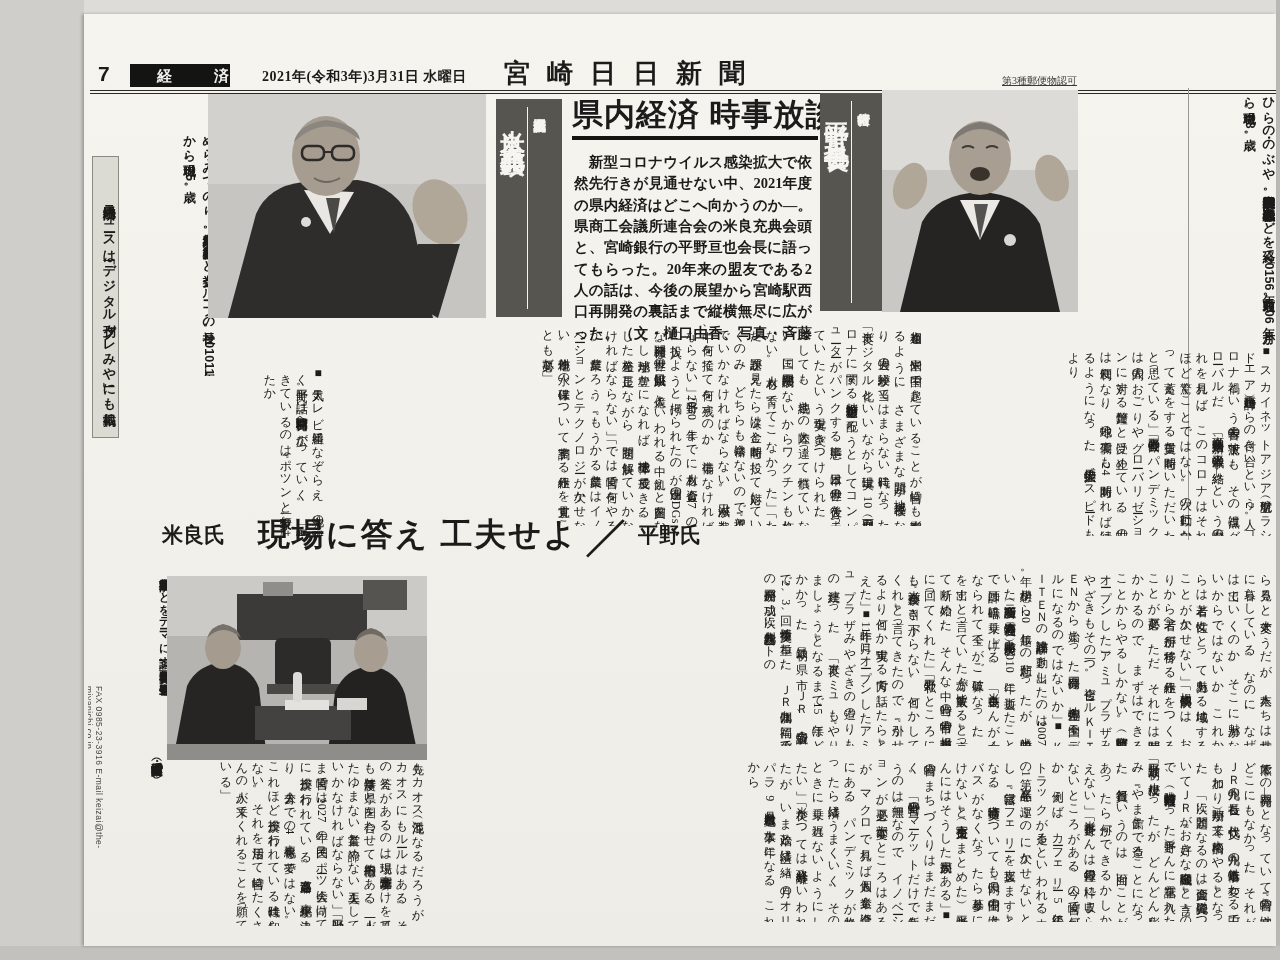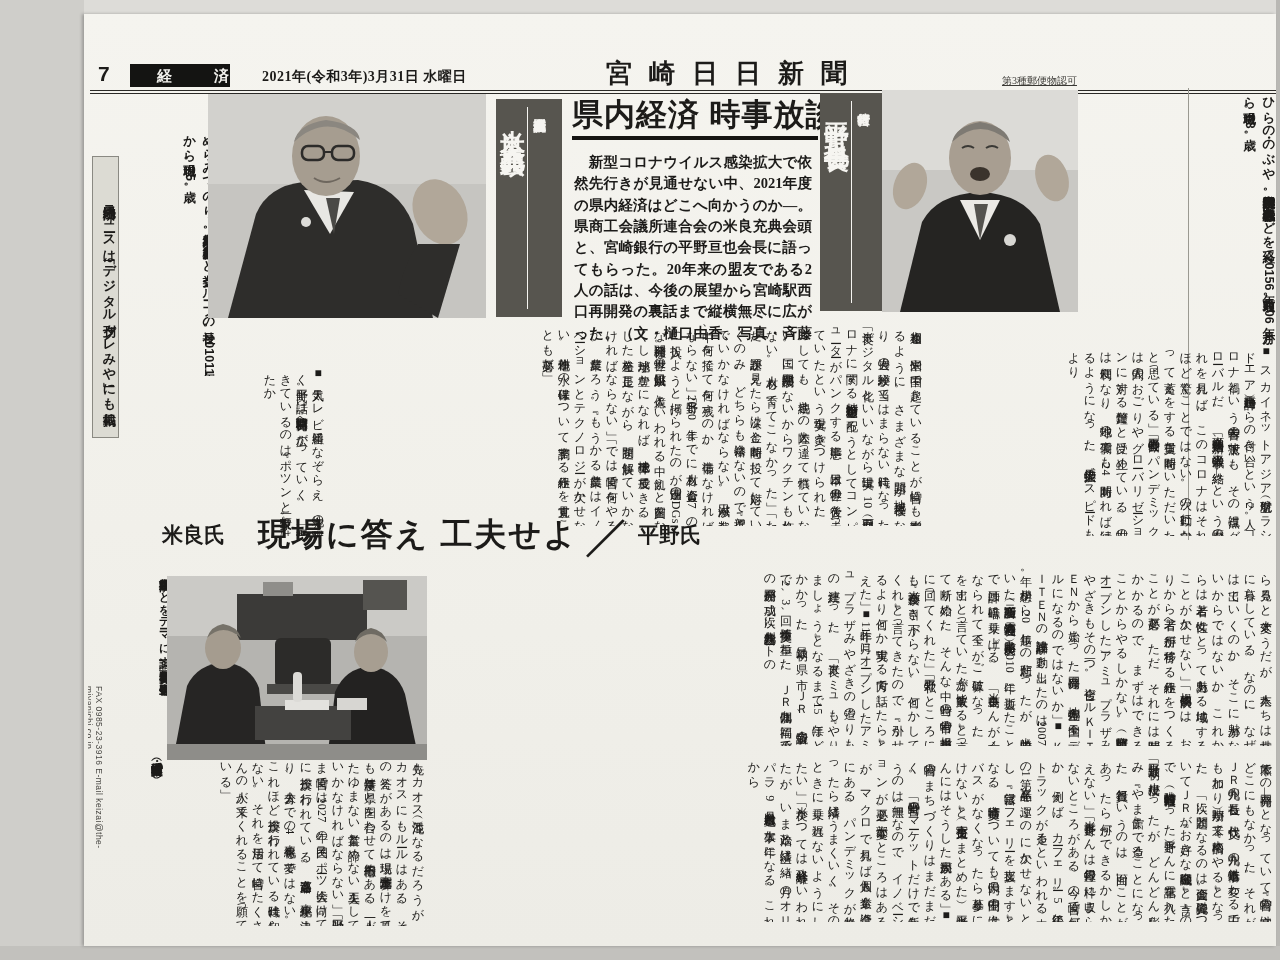--- a/index.html
+++ b/index.html
@@ -13,21 +13,21 @@
            background:linear-gradient(180deg,#f5f4ef 0%,#f1f0ea 55%,#edece6 100%);
            box-shadow:-2px 0 3px rgba(0,0,0,.25); overflow:hidden; }
   .abs { position:absolute; }
   .v { writing-mode:vertical-rl; text-orientation:mixed; overflow:hidden; }
   
   .pageno { left:14px; top:48px; font-size:21px; font-weight:bold; font-family:"Liberation Sans","DejaVu Sans",sans-serif; }
   .section-box { left:46px; top:50px; width:100px; height:23px; background:#141412; color:#f4f3ef;
                  font-family:"Liberation Sans","DejaVu Sans",sans-serif; font-size:15px; font-weight:bold;
                  letter-spacing:42px; padding-left:27px; line-height:23px; white-space:nowrap; overflow:hidden; }
   .dateline { left:178px; top:54px; font-size:14px; font-weight:bold; letter-spacing:.5px; }
-  .mainmast { left:420px; top:42px; width:360px; text-align:right; font-size:26px; font-weight:bold;
+  .mainmast { left:420px; top:42px; width:360px; text-align:left; font-size:26px; font-weight:bold;
               letter-spacing:17px; white-space:nowrap; }
   .postal { left:918px; top:60px; font-size:10px; color:#3a3935;text-decoration:underline; }
   .head-rule { left:6px; top:76px; width:1186px; height:4px; border-top:1.5px solid #2b2a27; border-bottom:1px solid #2b2a27; }
   
   .sidebar-note { left:8px; top:142px; width:27px; height:282px; background:#dcdbd3; border:1px solid #8a8982;
                   font-size:13px; font-weight:bold; padding-top:6px; text-align:center;
                   font-family:"Liberation Sans","DejaVu Sans",sans-serif; }
   .profile { font-size:12.5px; font-weight:bold; line-height:1.55; font-family:"Liberation Sans","DejaVu Sans",sans-serif; }
   .profile-left  { left:44px;  top:112px; width:90px;  height:250px; }
   .profile-right { left:1112px; top:74px; width:82px; height:258px; }

